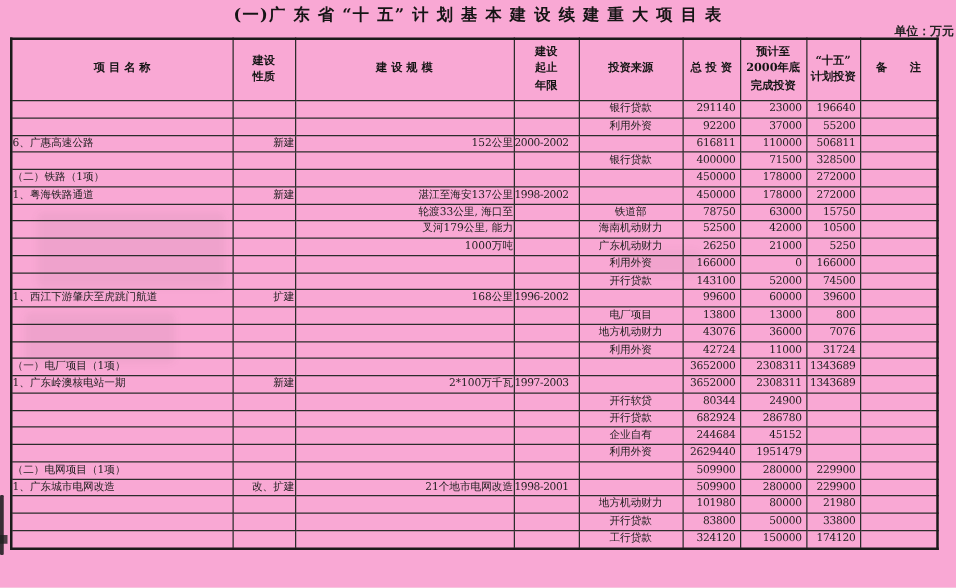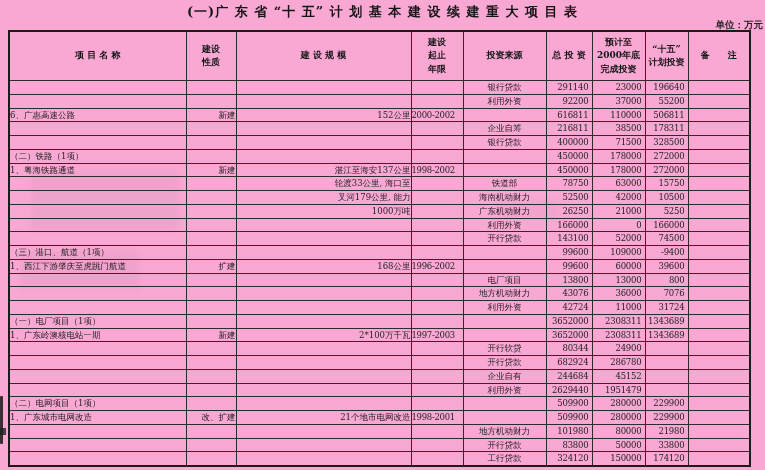--- a/index.html
+++ b/index.html
@@ -152,31 +152,20 @@
     <td class="c5">616811</td>
     <td class="c6">110000</td>
     <td class="c7">506811</td>
     <td class="c8"></td>
   </tr>
         <tr>
     <td class="c0"></td>
     <td class="c1"></td>
     <td class="c2"></td>
     <td class="c3"></td>
-    <td class="c4">企业自筹</td>
-    <td class="c5">216811</td>
-    <td class="c6">38500</td>
-    <td class="c7">178311</td>
-    <td class="c8"></td>
-  </tr>
-        <tr>
-    <td class="c0"></td>
-    <td class="c1"></td>
-    <td class="c2"></td>
-    <td class="c3"></td>
     <td class="c4">银行贷款</td>
     <td class="c5">400000</td>
     <td class="c6">71500</td>
     <td class="c7">328500</td>
     <td class="c8"></td>
   </tr>
         <tr>
     <td class="c0">（二）铁路（1项）</td>
     <td class="c1"></td>
     <td class="c2"></td>
@@ -244,31 +233,20 @@
   </tr>
         <tr>
     <td class="c0"></td>
     <td class="c1"></td>
     <td class="c2"></td>
     <td class="c3"></td>
     <td class="c4">开行贷款</td>
     <td class="c5">143100</td>
     <td class="c6">52000</td>
     <td class="c7">74500</td>
-    <td class="c8"></td>
-  </tr>
-        <tr>
-    <td class="c0">（三）港口、航道（1项）</td>
-    <td class="c1"></td>
-    <td class="c2"></td>
-    <td class="c3"></td>
-    <td class="c4"></td>
-    <td class="c5">99600</td>
-    <td class="c6">109000</td>
-    <td class="c7">-9400</td>
     <td class="c8"></td>
   </tr>
         <tr>
     <td class="c0">1、西江下游肇庆至虎跳门航道</td>
     <td class="c1">扩建</td>
     <td class="c2">168公里</td>
     <td class="c3">1996-2002</td>
     <td class="c4"></td>
     <td class="c5">99600</td>
     <td class="c6">60000</td>

